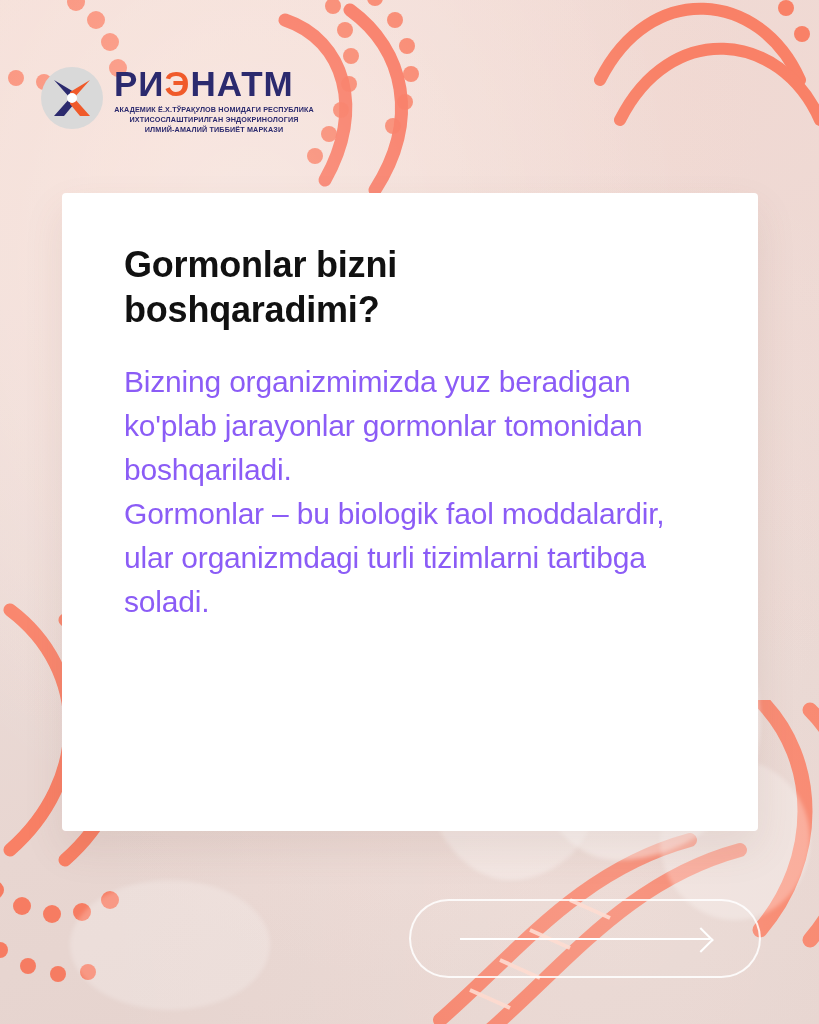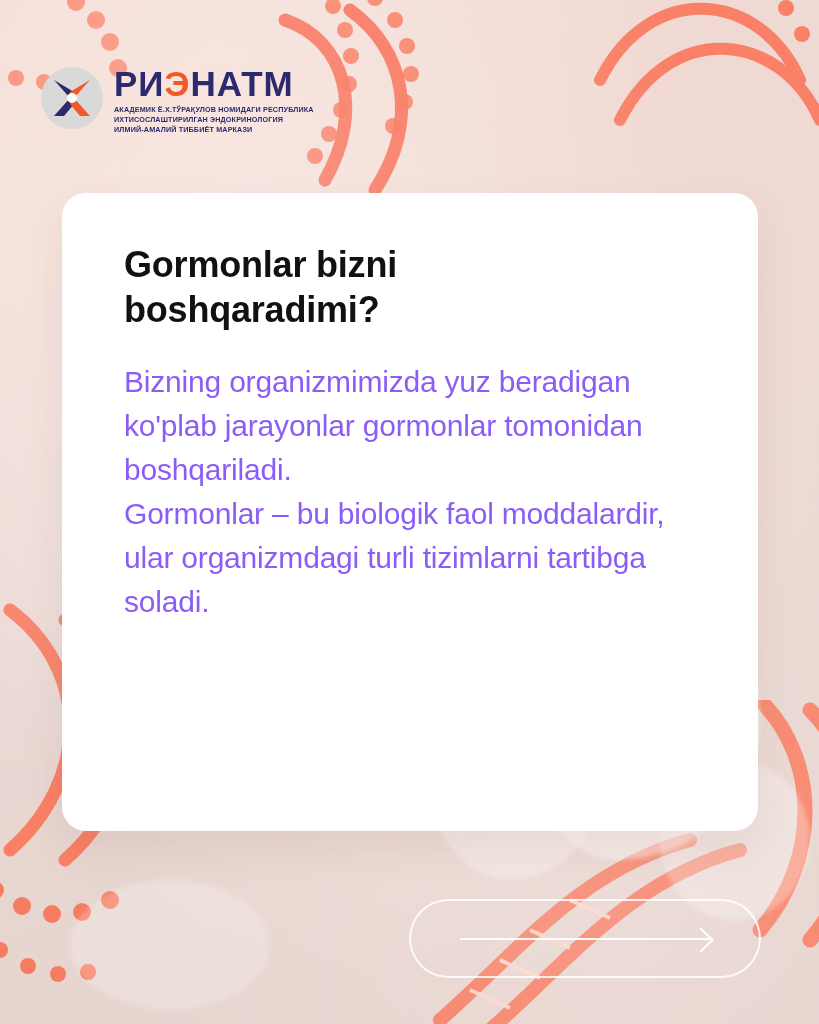--- a/index.html
+++ b/index.html
@@ -87,31 +87,32 @@
   }
   .logo-title .accent { color: #f05a2a; }
   .logo-sub {
     margin-top: 4px;
     font-size: 7.2px;
     line-height: 1.38;
     letter-spacing: 0.15px;
     color: #2b2a6e;
     font-weight: bold;
     max-width: 200px;
+    text-align: center;
   }
 
   
   .card {
     position: absolute;
     left: 62px;
     top: 193px;
     width: 696px;
     height: 638px;
     background: #ffffff;
-    border-radius: 24px;
+    border-radius: 4px;
     box-shadow: 0 18px 40px rgba(120, 80, 70, 0.10);
     box-sizing: border-box;
     padding: 49px 58px 0 62px;
   }
   .card-title {
     font-size: 36px;
     font-weight: bold;
     line-height: 1.25;
     color: #111111;
     letter-spacing: -0.2px;

